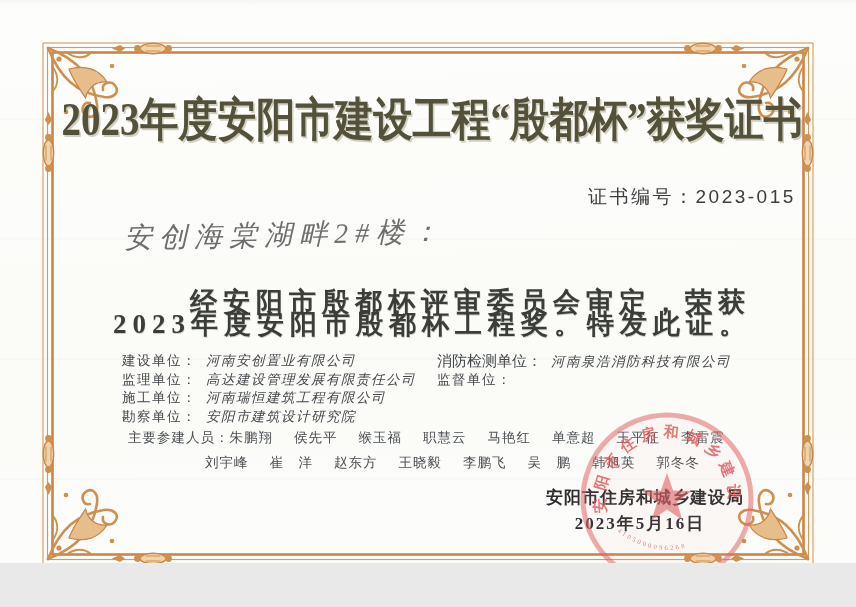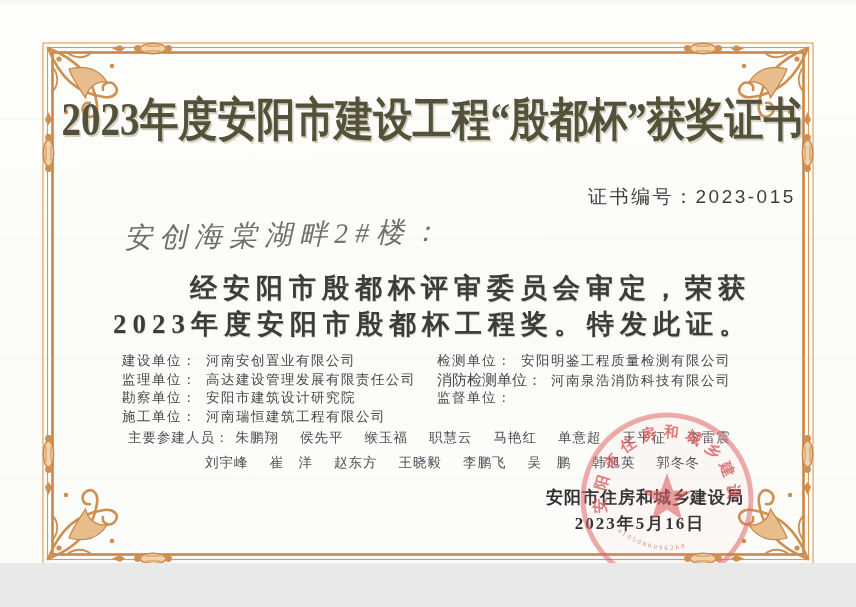--- a/index.html
+++ b/index.html
@@ -38,44 +38,44 @@
     position:absolute;left:124px;top:216px;
     font-size:28px;color:#6e6e6e;font-style:italic;
     letter-spacing:7px;transform:rotate(-1.2deg);
     font-weight:500;
   }
   .body-line{
     position:absolute;font-size:27px;font-weight:bold;color:#3a3d38;
     letter-spacing:6px;white-space:nowrap;
     text-shadow:0.5px 0.5px 0 rgba(70,75,70,0.25);
   }
-  .body-line.l1{left:190px;top:270px;}
+  .body-line.l1{left:190px;top:284px;}
   .body-line.l2{left:113px;top:306px;}
 
   .units{
     position:absolute;left:122px;top:352px;width:640px;
     display:flex;
     font-family:"Liberation Sans","DejaVu Sans",sans-serif;
     font-size:13.5px;color:#44484c;
   }
   .ucol{display:flex;flex-direction:column;}
   .ucol.left{width:315px;}
   .ucol.right{width:325px;}
   .unit-row{display:flex;align-items:baseline;height:18.5px;line-height:18.5px;white-space:nowrap;}
   .ulabel{letter-spacing:1.5px;flex:0 0 auto;}
   .ulabel.small{font-size:15px;letter-spacing:0;}
-  .uvalue{margin-left:9px;letter-spacing:1.5px;}
+  .uvalue{margin-left:9px;letter-spacing:1.5px;font-style:italic;}
 
   .participants{
     position:absolute;left:128px;top:429px;
     font-family:"Liberation Sans","DejaVu Sans",sans-serif;
     font-size:13.5px;color:#4a4e52;
   }
   .prow{display:flex;white-space:nowrap;height:25px;line-height:18px;}
-  .plabel{letter-spacing:1px;margin-right:6px;}
+  .plabel{letter-spacing:1px;}
   .pname{margin-right:21px;letter-spacing:1px;}
   .prow.r2{margin-left:77px;}
 
   .issuer{
     position:absolute;left:540px;top:486px;width:210px;text-align:center;
     font-size:17px;font-weight:bold;color:#2e2e30;letter-spacing:1px;
     white-space:nowrap;
   }
   .date{
     position:absolute;left:540px;top:512px;width:200px;text-align:center;
@@ -142,33 +142,29 @@
     <div class="ucol left">
       <div class="unit-row">
         <span class="ulabel">建设单位：</span>
         <span class="uvalue">河南安创置业有限公司</span>
       </div>
       <div class="unit-row">
         <span class="ulabel">监理单位：</span>
         <span class="uvalue">高达建设管理发展有限责任公司</span>
       </div>
       <div class="unit-row">
+        <span class="ulabel">施工单位：</span>
+        <span class="uvalue">河南瑞恒建筑工程有限公司</span>
+      </div>
+      <div class="unit-row">
         <span class="ulabel">勘察单位：</span>
         <span class="uvalue">安阳市建筑设计研究院</span>
       </div>
-      <div class="unit-row">
-        <span class="ulabel">施工单位：</span>
-        <span class="uvalue">河南瑞恒建筑工程有限公司</span>
-      </div>
     </div>
     <div class="ucol right">
-      <div class="unit-row">
-        <span class="ulabel">检测单位：</span>
-        <span class="uvalue">安阳明鉴工程质量检测有限公司</span>
-      </div>
       <div class="unit-row">
         <span class="ulabel small">消防检测单位：</span>
         <span class="uvalue">河南泉浩消防科技有限公司</span>
       </div>
       <div class="unit-row">
         <span class="ulabel">监督单位：</span>
       </div>
     </div>
   </div>
 

